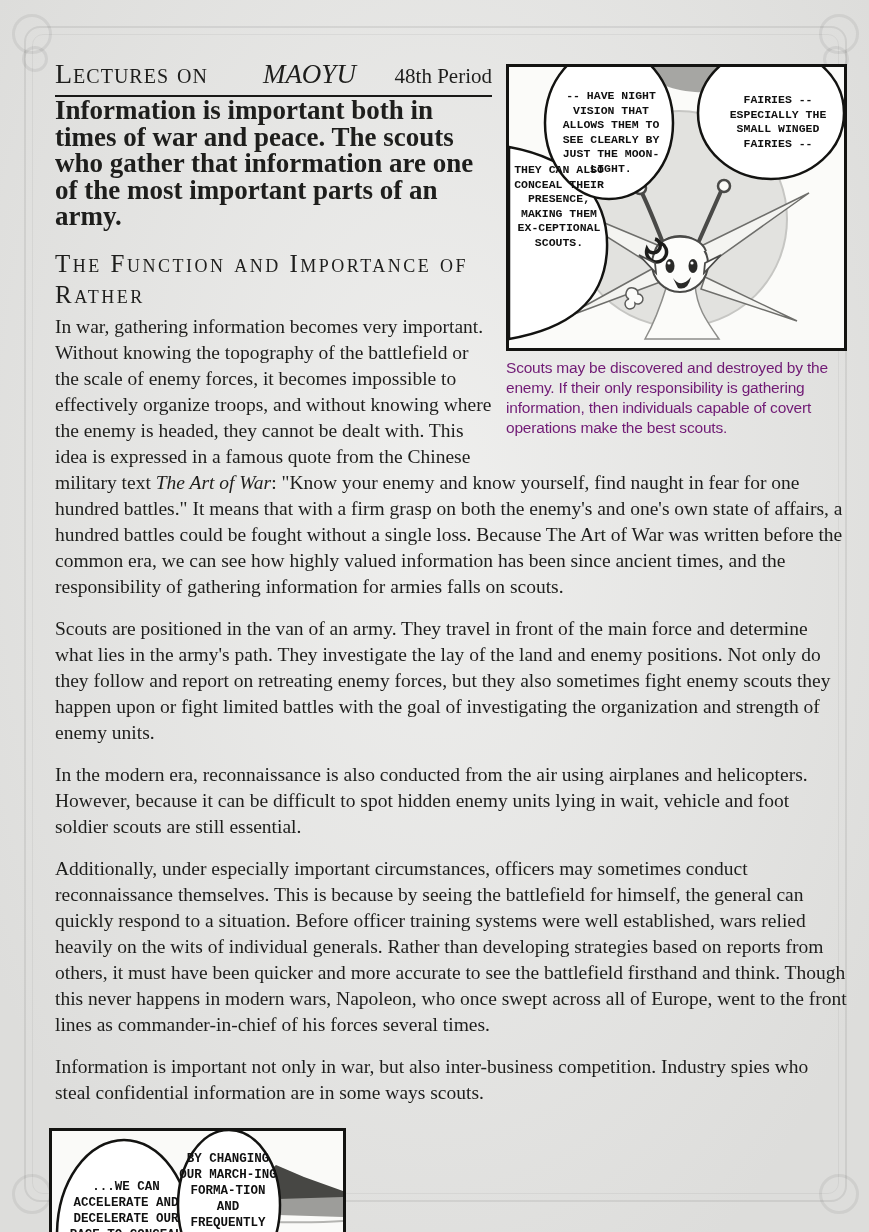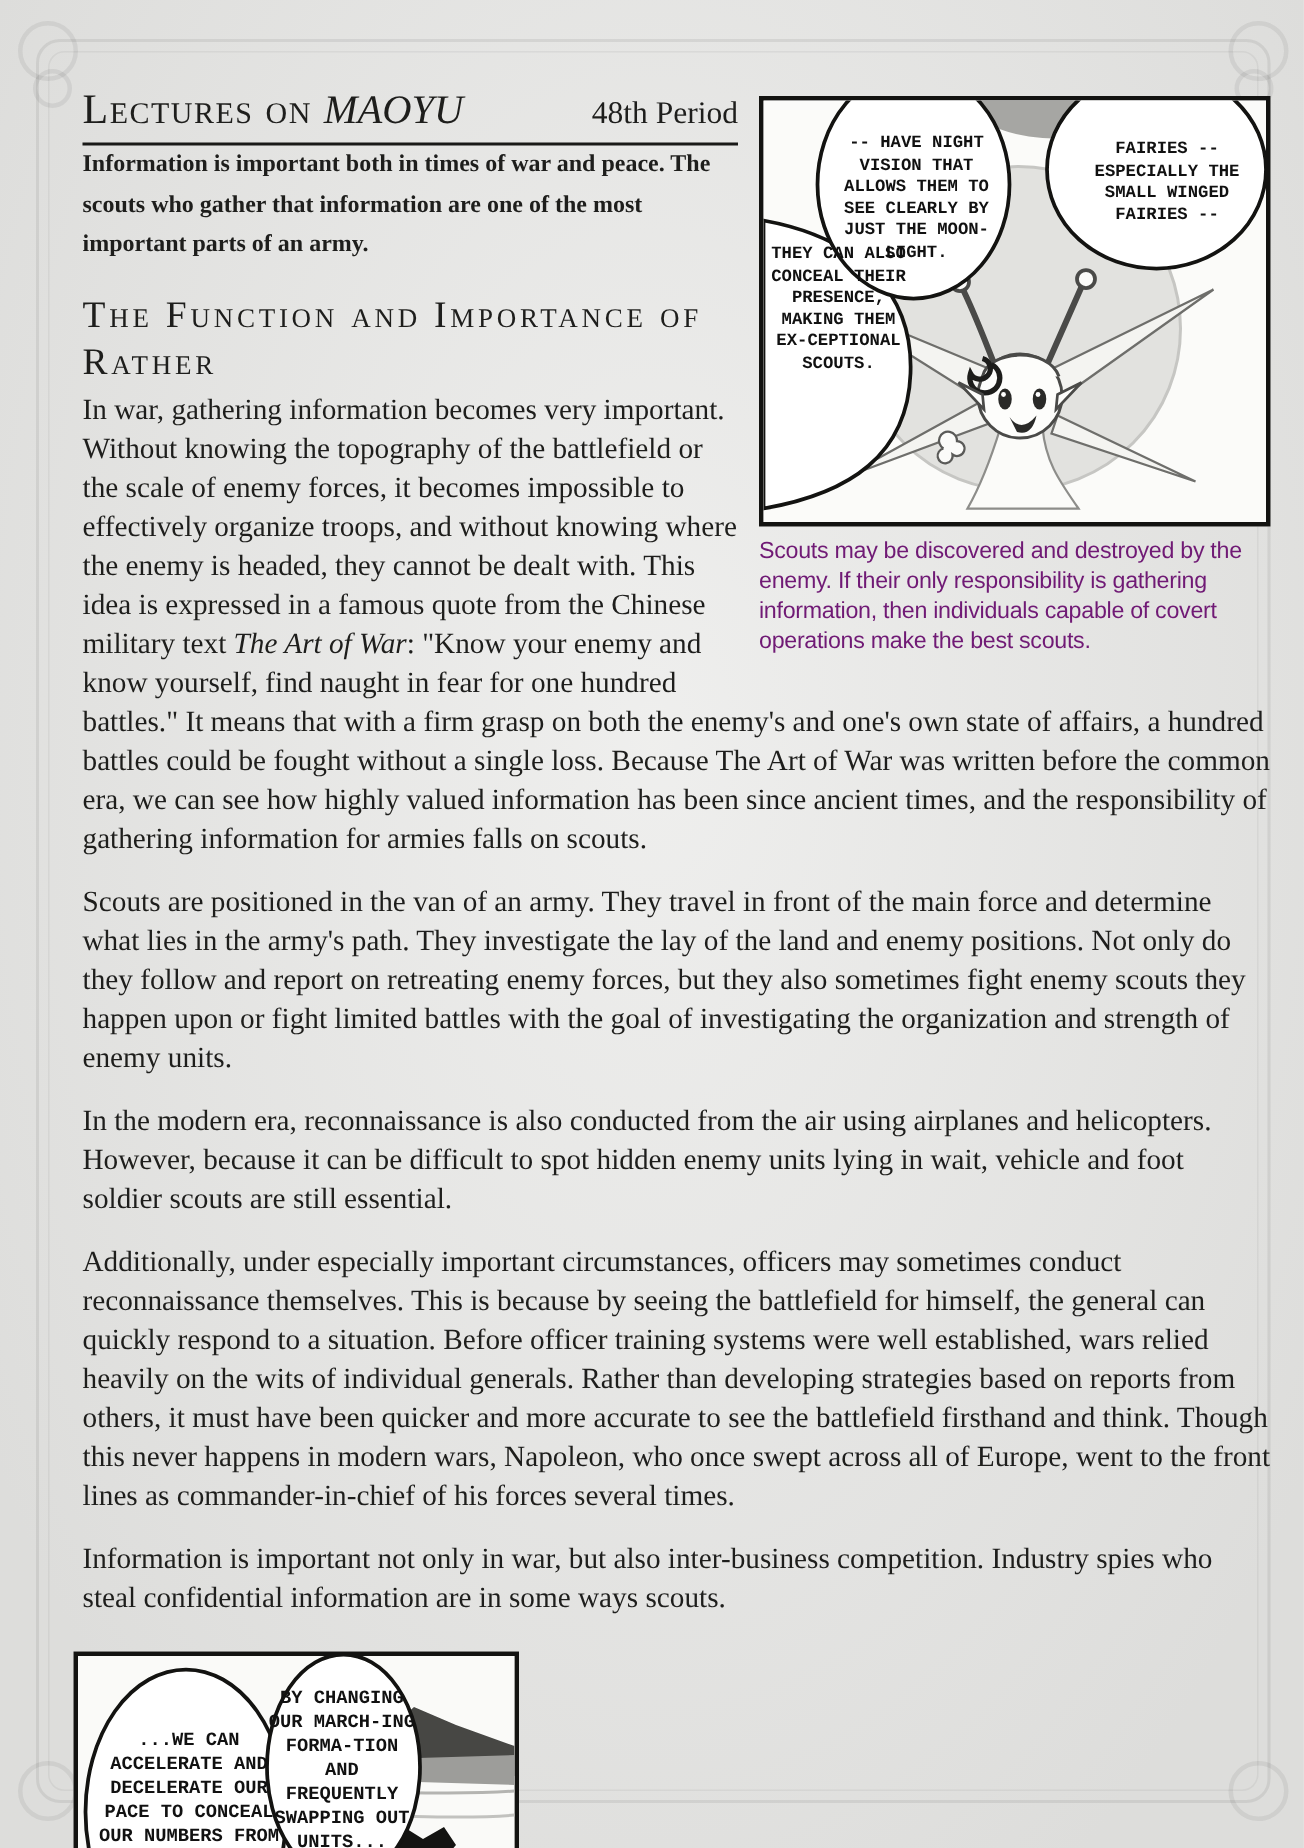--- a/index.html
+++ b/index.html
@@ -9,24 +9,24 @@
     background:radial-gradient(ellipse at 50% 40%, rgba(255,255,255,.35), rgba(0,0,0,.04) 85%);pointer-events:none;}
   
   .frame{position:absolute;inset:26px 22px 30px 24px;border:2px solid rgba(70,70,66,.10);border-radius:16px;pointer-events:none;}
   .frame::before{content:"";position:absolute;inset:6px;border:1px solid rgba(70,70,66,.07);border-radius:11px;}
   .corner{position:absolute;width:34px;height:34px;border:3px solid rgba(70,70,66,.09);border-radius:50%;}
   .corner.c2{width:20px;height:20px;}
   .article{position:absolute;left:55px;top:58px;width:792px;}
   
   .hdr{display:flex;align-items:baseline;justify-content:space-between;border-bottom:2px solid #191917;padding-bottom:5px;}
   .hdr .lect{font-variant:small-caps;font-size:28px;letter-spacing:1px;}
-  .hdr .lect em{font-variant:normal;font-style:italic;font-size:27px;letter-spacing:0;}
+  .hdr .lect em{font-variant:normal;font-style:italic;font-size:27px;letter-spacing:0;margin-left:47px;}
   .hdr .period{font-size:21px;}
   h1{margin:10px 0 6px 0;font-size:37px;letter-spacing:0.2px;font-weight:bold;}
-  .intro{margin:0 0 18px 0;font-weight:bold;font-size:16px;line-height:26.5px;}
+  .intro{margin:0 0 18px 0;font-weight:bold;font-size:27px;line-height:26.5px;}
   h2{margin:16px 0 4px 0;font-weight:400;font-variant:small-caps;font-size:25px;letter-spacing:2.5px;line-height:1.25;max-width:430px;}
   p.body{margin:0 0 16px 0;font-size:19.5px;line-height:26px;}
   p.body em{font-style:italic;}
   
   figure{margin:0;}
   .fig-top{float:right;width:341px;margin:6px 0 10px 14px;}
   .panel{position:relative;border:3px solid #131311;background:#fbfbf9;box-sizing:border-box;}
   .panel svg{display:block;}
   .fig-top .panel{width:341px;height:287px;}
   .cap-top{margin-top:7px;font-family:"Liberation Sans",sans-serif;font-weight:normal;font-size:15.5px;line-height:20px;text-align:left;letter-spacing:-0.2px;color:#701a75;}

